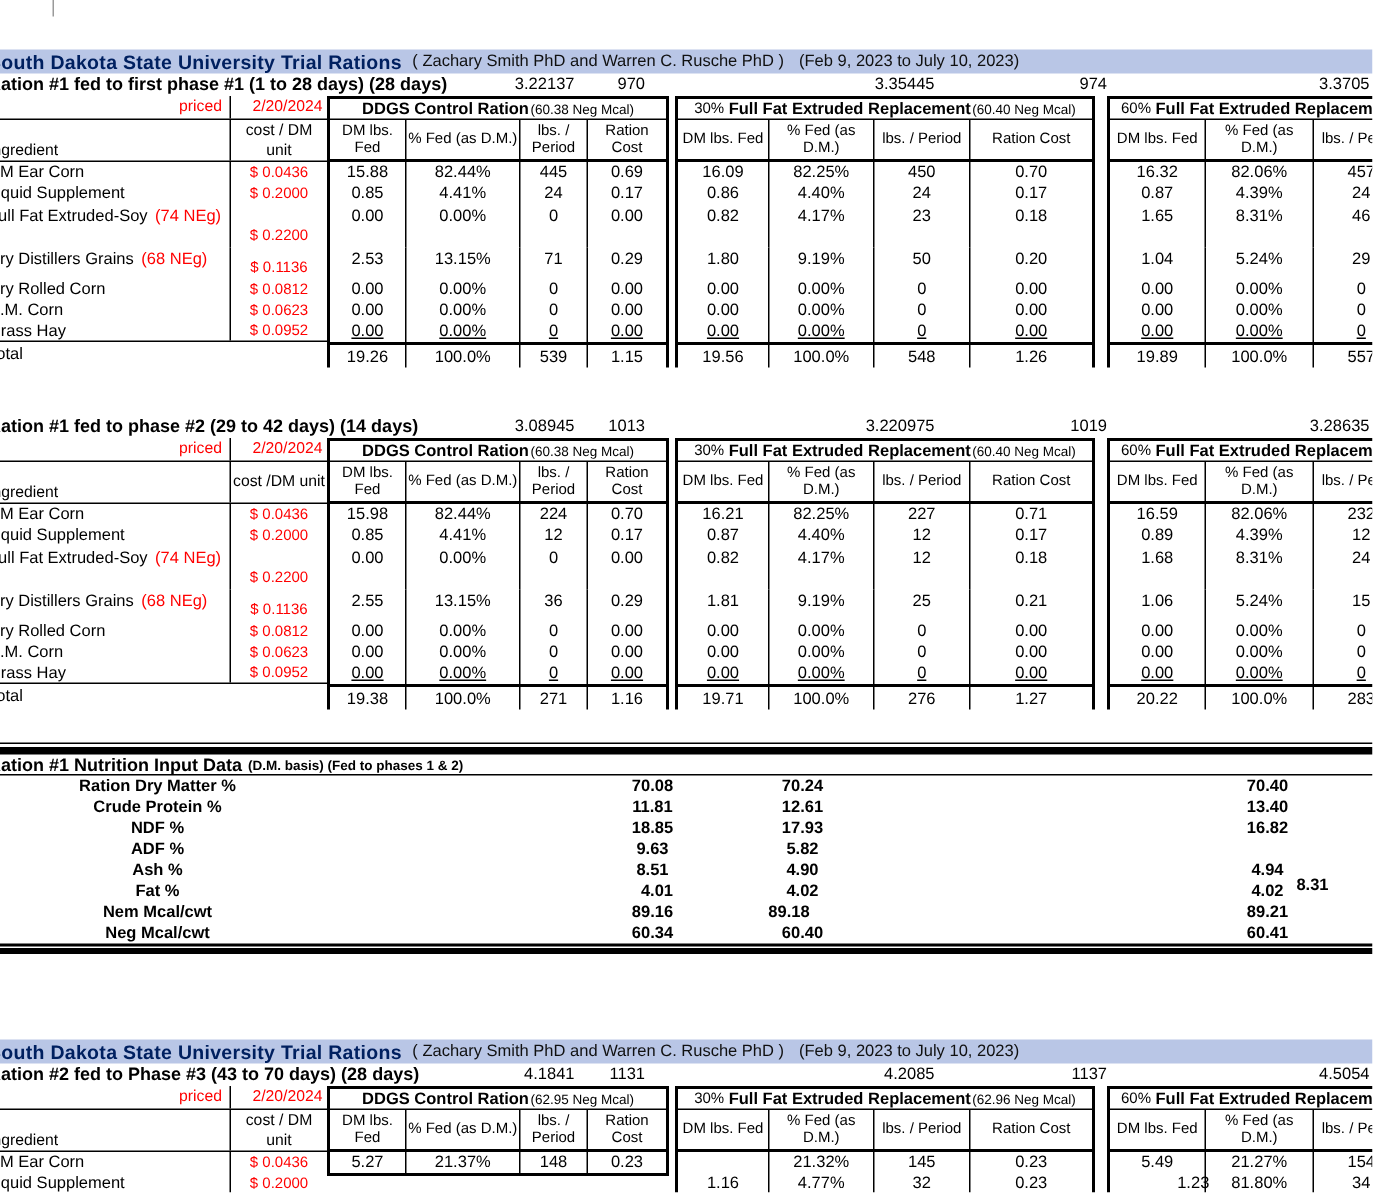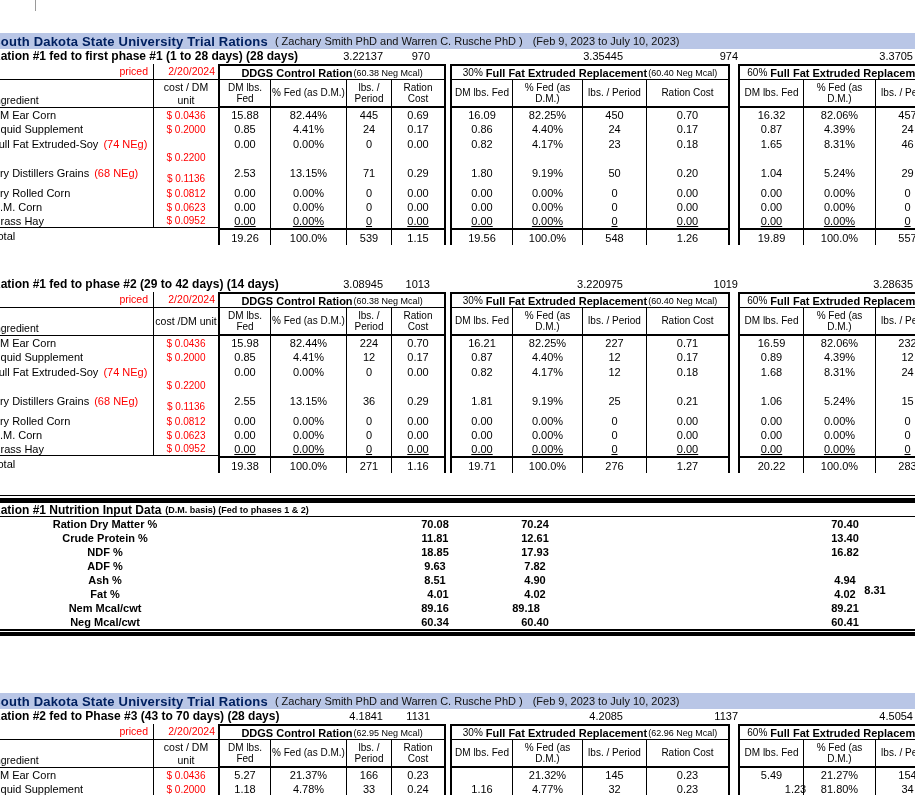--- a/index.html
+++ b/index.html
@@ -933,21 +933,21 @@
           </div>
           <div class="nrow">
             <div class="nlabel">NDF %</div>
             <span class="nval" style="left: 395px;">18.85</span>
             <span class="nval" style="left: 495px;">17.93</span>
             <span class="nval" style="left: 805px;">16.82</span>
           </div>
           <div class="nrow">
             <div class="nlabel">ADF %</div>
             <span class="nval" style="left: 395px;">9.63</span>
-            <span class="nval" style="left: 495px;">7.82</span>
+            <span class="nval" style="left: 495px;">5.82</span>
             <span class="nval" style="left: 835px; margin-top: 24px;">8.31</span>
           </div>
           <div class="nrow">
             <div class="nlabel">Ash %</div>
             <span class="nval" style="left: 395px;">8.51</span>
             <span class="nval" style="left: 495px;">4.90</span>
             <span class="nval" style="left: 805px;">4.94</span>
           </div>
           <div class="nrow">
             <div class="nlabel">Fat %</div>
@@ -1013,38 +1013,24 @@
               <div class="ccell" style="width: 53px;">Ration Cost</div>
             </div>
             <div class="brow" style="height: 14px;">
               <div class="vcell" style="width: 50px;">
                 <span>5.27</span>
               </div>
               <div class="vcell" style="width: 76px;">
                 <span>21.37%</span>
               </div>
               <div class="vcell" style="width: 45px;">
-                <span>166</span>
+                <span>148</span>
               </div>
               <div class="vcell" style="width: 53px;">
                 <span>0.23</span>
-              </div>
-            </div>
-            <div class="brow" style="height: 14px;">
-              <div class="vcell" style="width: 50px;">
-                <span>1.18</span>
-              </div>
-              <div class="vcell" style="width: 76px;">
-                <span>4.78%</span>
-              </div>
-              <div class="vcell" style="width: 45px;">
-                <span>33</span>
-              </div>
-              <div class="vcell" style="width: 53px;">
-                <span>0.24</span>
               </div>
             </div>
           </div>
         </div>
         <div class="boxwrap" style="margin-left: 4px; width: 280px;">
           <div class="rbox">
             <div class="bhead">
               <span class="bh-pre">30%</span>
               <span class="bh-bold">Full Fat Extruded Replacement</span>
               <span class="bh-note">(62.96 Neg Mcal)</span>

